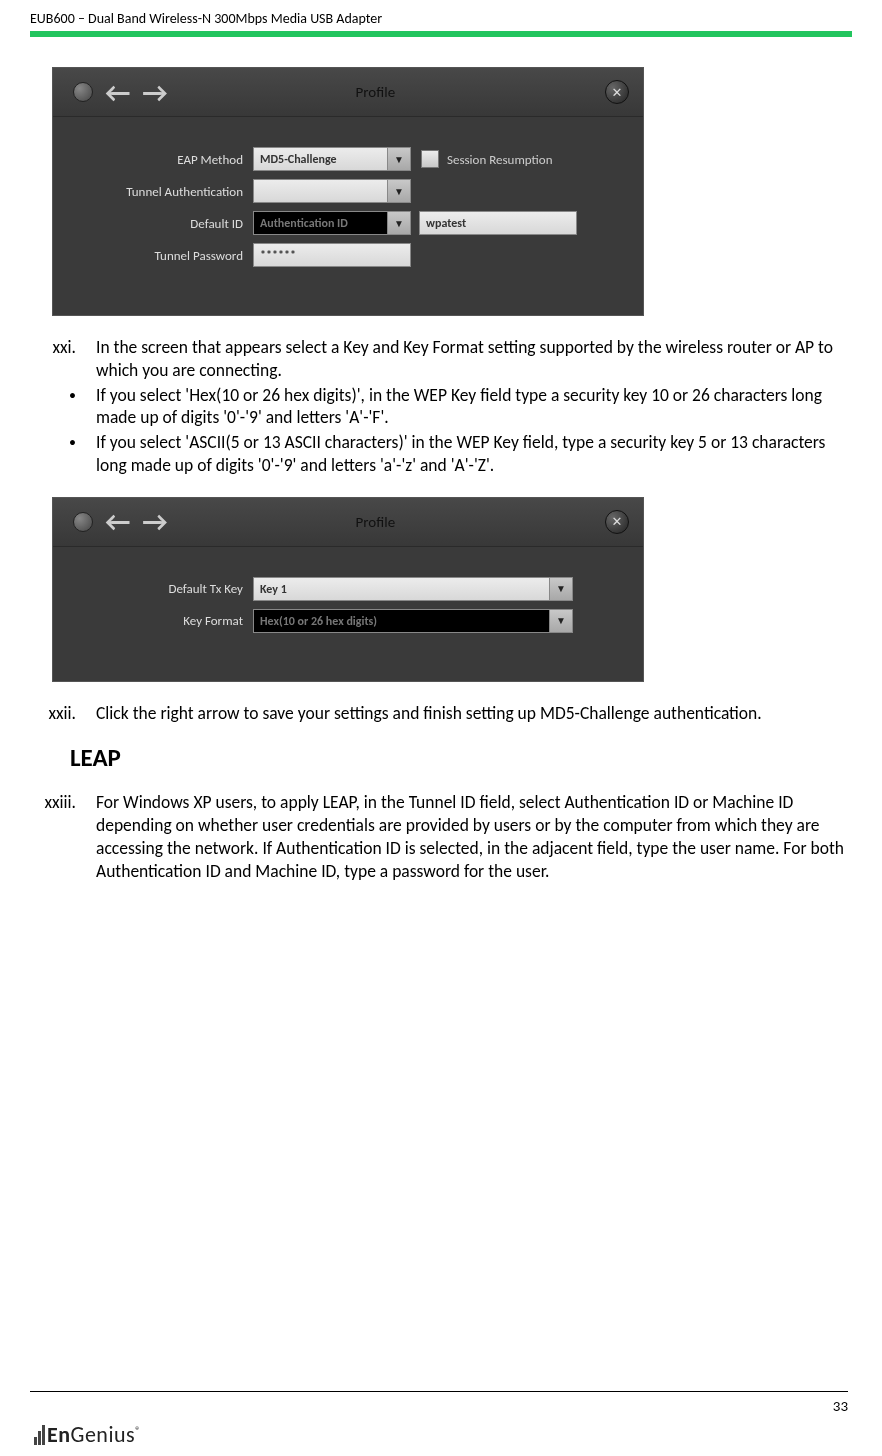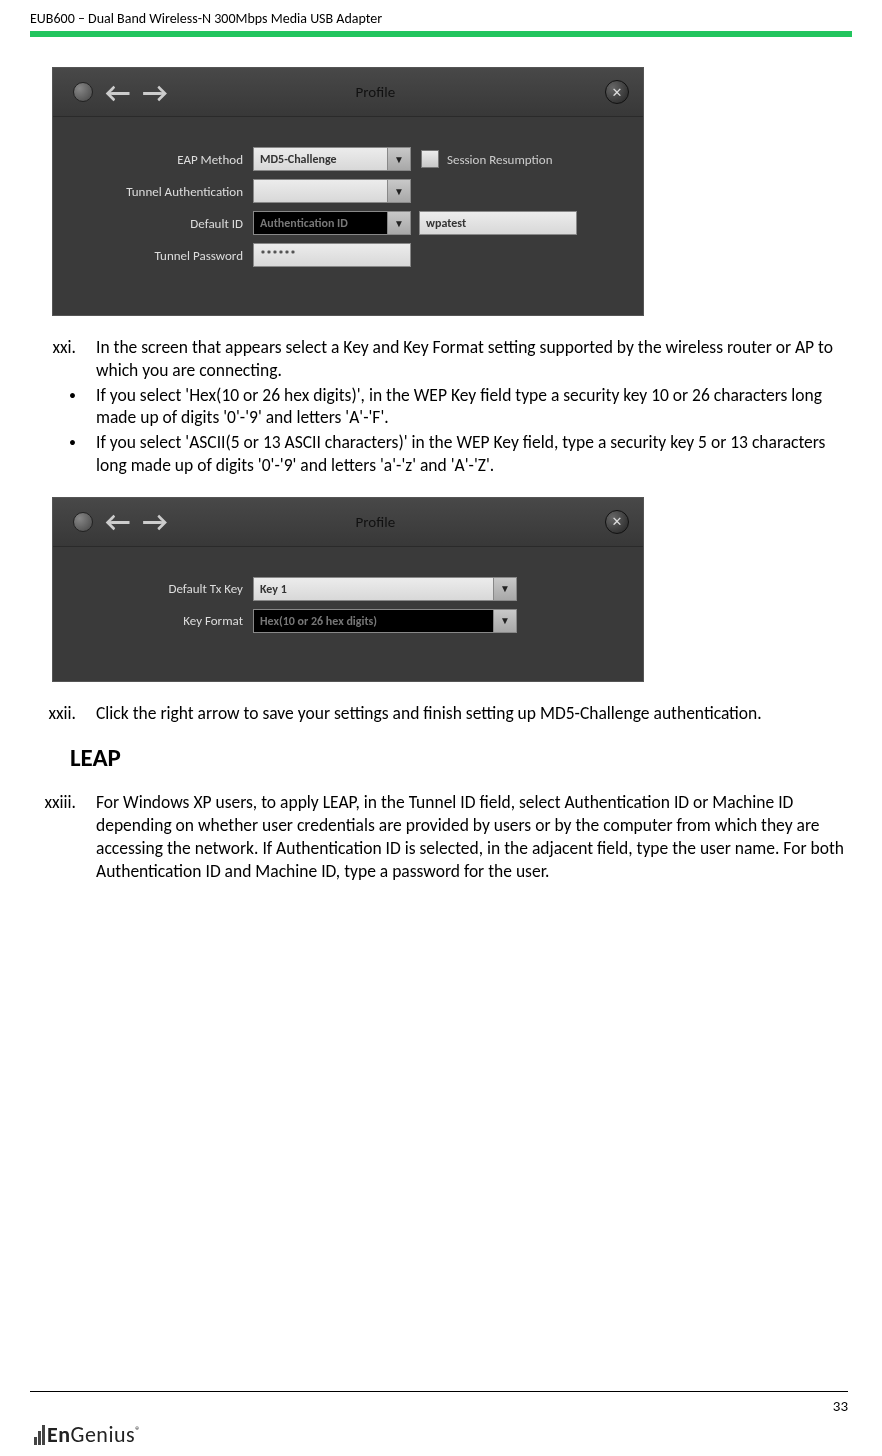--- a/index.html
+++ b/index.html
@@ -92,21 +92,21 @@
     font-size: 12px;
     padding: 0 6px;
     box-sizing: border-box;
     color: #333;
     display: flex;
     align-items: center;
     position: relative;
     font-weight: bold;
   }
   .form-select { width: 158px; }
-  .form-select.wide { width: 264px; }
+  .form-select.wide { width: 320px; }
   .form-select .caret {
     position: absolute;
     right: 0; top: 0; bottom: 0;
     width: 22px;
     background: linear-gradient(#c8c8c8,#a8a8a8);
     border-left: 1px solid #888;
     display: flex; align-items: center; justify-content: center;
     font-size: 10px;
     color: #222;
   }

